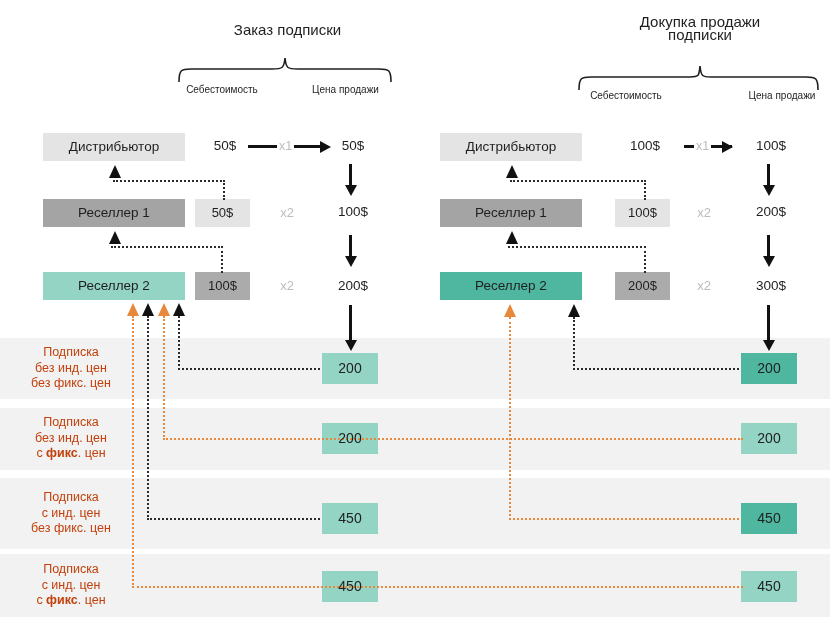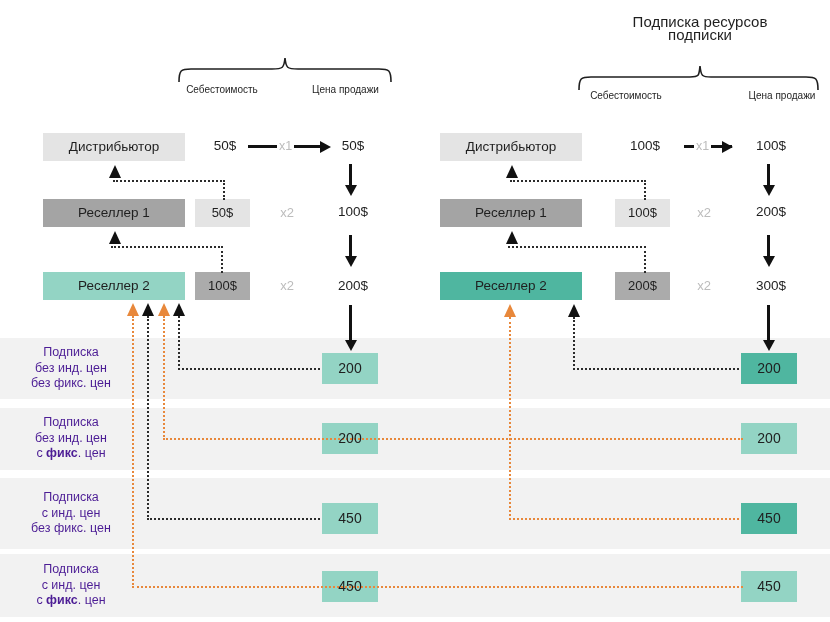--- a/index.html
+++ b/index.html
@@ -20,21 +20,21 @@
   .midgrey{background:#a4a4a4;}
   .moneygrey{background:#ababab;}
   .tealL{background:#93d4c4;}
   .tealD{background:#4fb6a0;}
 
   .mult{font-size:13px;color:#bcbcbc;line-height:28px;text-align:center;}
   .price{font-size:13.5px;color:#1f1f1f;line-height:18px;text-align:center;}
 
   
   .band{background:#f2f2f2;}
-  .bandlabel{font-size:12.5px;line-height:15.5px;color:#4c1d95;text-align:center;}
+  .bandlabel{font-size:12.5px;line-height:15.5px;color:#c2410c;text-align:center;}
   .bandlabel b{font-weight:bold;}
   .valbox{height:31px;line-height:31px;font-size:14px;text-align:center;color:#1f1f1f;}
 
   
   .hdot{height:0;border-top:2px dotted #2b2b2b;}
   .vdot{width:0;border-left:2px dotted #2b2b2b;}
   .hdot.o{border-top-color:#e8883b;}
   .vdot.o{border-left-color:#e8883b;}
 
   .hsolid{height:3px;background:#111;}
@@ -51,24 +51,25 @@
 </head>
 <body>
 
 <div id="stage">
 
   <svg class="braces" width="830" height="120">
     <path d="M179,82 C179,70 181,69 191,69 L272,69 C283,69 284,68 285,58 C286,68 287,69 298,69 L379,69 C389,69 391,70 391,82" fill="none" stroke="#1f1f1f" stroke-width="1.6"></path>
     <path d="M579,90 C579,78 581,77 591,77 L690,77 C699,77 699,76 700,66 C701,76 702,77 711,77 L806,77 C816,77 818,78 818,90" fill="none" stroke="#1f1f1f" stroke-width="1.6"></path>
   </svg>
 
+  <div class="abs hdr-title ctr" style="left:190px;top:21px;width:195px;">Заказ подписки</div>
   <div class="abs hdr-sub ctr" style="left:162px;top:84px;width:120px;">Себестоимость</div>
   <div class="abs hdr-sub ctr" style="left:288px;top:84px;width:115px;">Цена продажи</div>
 
-  <div class="abs hdr-title ctr" style="left:580px;top:13px;width:240px;">Подписка ресурсов</div>
+  <div class="abs hdr-title ctr" style="left:580px;top:13px;width:240px;">Докупка продажи</div>
   <div class="abs hdr-title ctr" style="left:580px;top:26px;width:240px;">подписки</div>
   <div class="abs hdr-sub ctr" style="left:566px;top:90px;width:120px;">Себестоимость</div>
   <div class="abs hdr-sub ctr" style="left:724px;top:90px;width:116px;">Цена продажи</div>
 
   <div class="abs band" style="left:0;top:338px;width:830px;height:61px;"></div>
   <div class="abs band" style="left:0;top:408px;width:830px;height:62px;"></div>
   <div class="abs band" style="left:0;top:478px;width:830px;height:71px;"></div>
   <div class="abs band" style="left:0;top:554px;width:830px;height:63px;"></div>
 
   <div class="abs bandlabel" style="left:0;top:345px;width:142px;">

